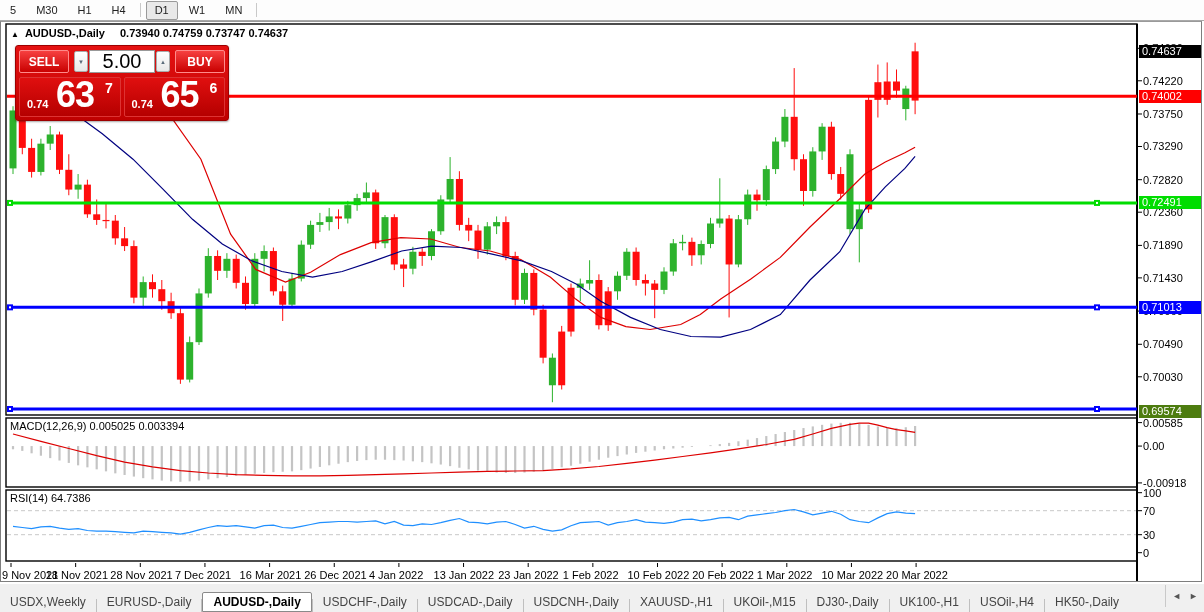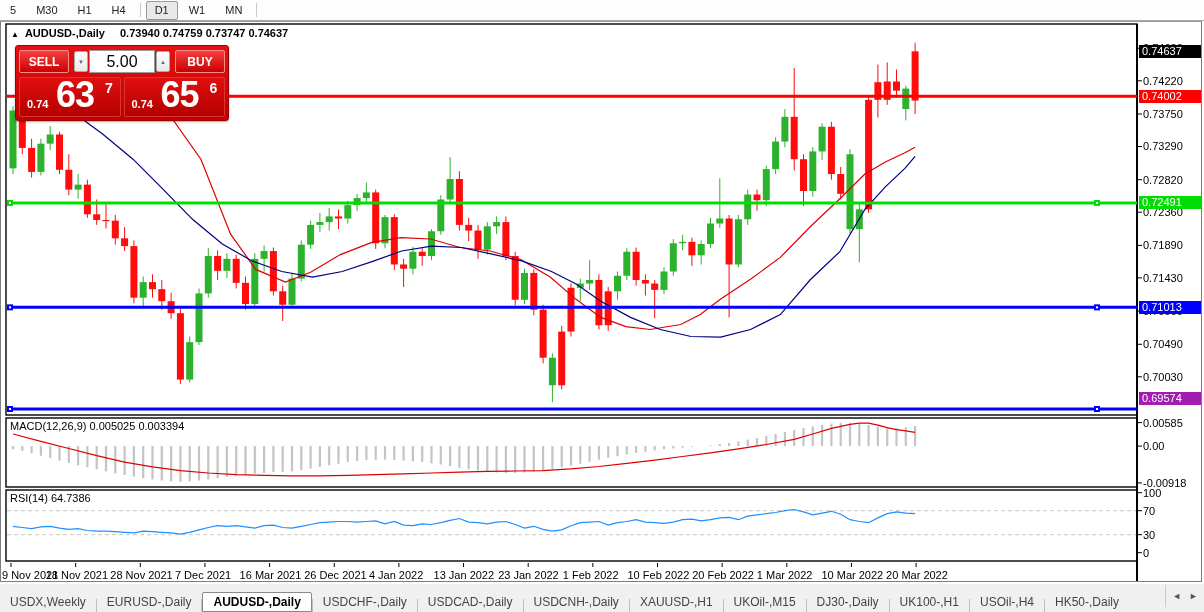--- a/index.html
+++ b/index.html
@@ -20,21 +20,21 @@
   .chart-title .ohlc{margin-left:15px;text-align:center;}
   
   .trade-panel{position:absolute;left:14px;top:23px;width:214px;z-index:6;
                background:linear-gradient(180deg,#e51212,#bf0000);border:1px solid #9d0000;border-radius:3px;
                padding:3px;box-sizing:border-box;box-shadow:0 1px 2px rgba(0,0,0,.35);}
   .tp-row1{display:flex;align-items:center;height:25px;}
   .tp-btn{flex:0 0 50px;height:23px;border:1px solid #ff8a8a;border-radius:2px;color:#fff;font-weight:bold;
           font-size:12px;background:linear-gradient(180deg,#f64040,#c90000);cursor:pointer;}
   .tp-spin{width:14px;height:21px;border:1px solid #aaa;background:linear-gradient(180deg,#fff,#e8e8e8);
            font-size:6px;color:#5a6b7a;border-radius:2px;cursor:pointer;padding:0;}
-  .tp-vol{width:60px;height:19px;border:1px solid #999;text-align:center;font-size:16px;font-family:"Liberation Sans",sans-serif;
+  .tp-vol{width:60px;height:19px;border:1px solid #999;text-align:center;font-size:20px;font-family:"Liberation Sans",sans-serif;
           color:#000;background:#fff;margin:0 1px;}
   .tp-row2{display:flex;gap:3px;margin-top:3px;}
   .tp-quote{flex:1;height:38px;border:1px solid #d33;border-radius:2px;color:#fff;position:relative;
             background:linear-gradient(180deg,#e00f0f,#b50000);cursor:pointer;}
   .tp-quote .small{position:absolute;left:7px;bottom:6px;font-size:11px;font-weight:bold;}
   .tp-quote .big{position:absolute;left:36px;top:-4px;font-size:36px;font-weight:bold;letter-spacing:-1px;}
   .tp-quote .sup{position:absolute;left:85px;top:2px;font-size:14px;font-weight:bold;}
   
   .pane-legend{position:absolute;left:9px;font-size:11px;color:#000;z-index:4;}
   
@@ -685,21 +685,21 @@
         <div class="ax-label" style="top: 394.613px;">0.00585</div>
         <div class="ax-label" style="top: 418.081px;">0.00</div>
         <div class="ax-label" style="top: 454.908px;">-0.00918</div>
         <div class="ax-label" style="top: 464.7px;">100</div>
         <div class="ax-label" style="top: 482.7px;">70</div>
         <div class="ax-label" style="top: 506.7px;">30</div>
         <div class="ax-label" style="top: 524.7px;">0</div>
         <div class="ax-tag" style="top: 67.6955px; background: rgb(255, 0, 0); color: rgb(255, 255, 255);">0.74002</div>
         <div class="ax-tag" style="top: 174.435px; background: rgb(0, 221, 0); color: rgb(255, 255, 255);">0.72491</div>
         <div class="ax-tag" style="top: 278.843px; background: rgb(0, 0, 255); color: rgb(255, 255, 255);">0.71013</div>
-        <div class="ax-tag" style="top: 370px; background: #a21caf; color: rgb(255, 255, 255);">0.69574</div>
+        <div class="ax-tag" style="top: 383px; background: #4d7c0f; color: rgb(255, 255, 255);">0.69574</div>
         <div class="ax-tag" style="top: 22.8382px; background: rgb(0, 0, 0); color: rgb(255, 255, 255);">0.74637</div>
       </div>
     <div id="date-axis">
         <div class="date-label" style="left: 1px; top: 547px;">9 Nov 2021</div>
         <div class="date-label" style="left: 44.65px; top: 547px;">18 Nov 2021</div>
         <div class="date-label" style="left: 109.3px; top: 547px;">28 Nov 2021</div>
         <div class="date-label" style="left: 173.95px; top: 547px;">7 Dec 2021</div>
         <div class="date-label" style="left: 238.6px; top: 547px;">16 Mar 2021</div>
         <div class="date-label" style="left: 303.25px; top: 547px;">26 Dec 2021</div>
         <div class="date-label" style="left: 367.9px; top: 547px;">4 Jan 2022</div>

